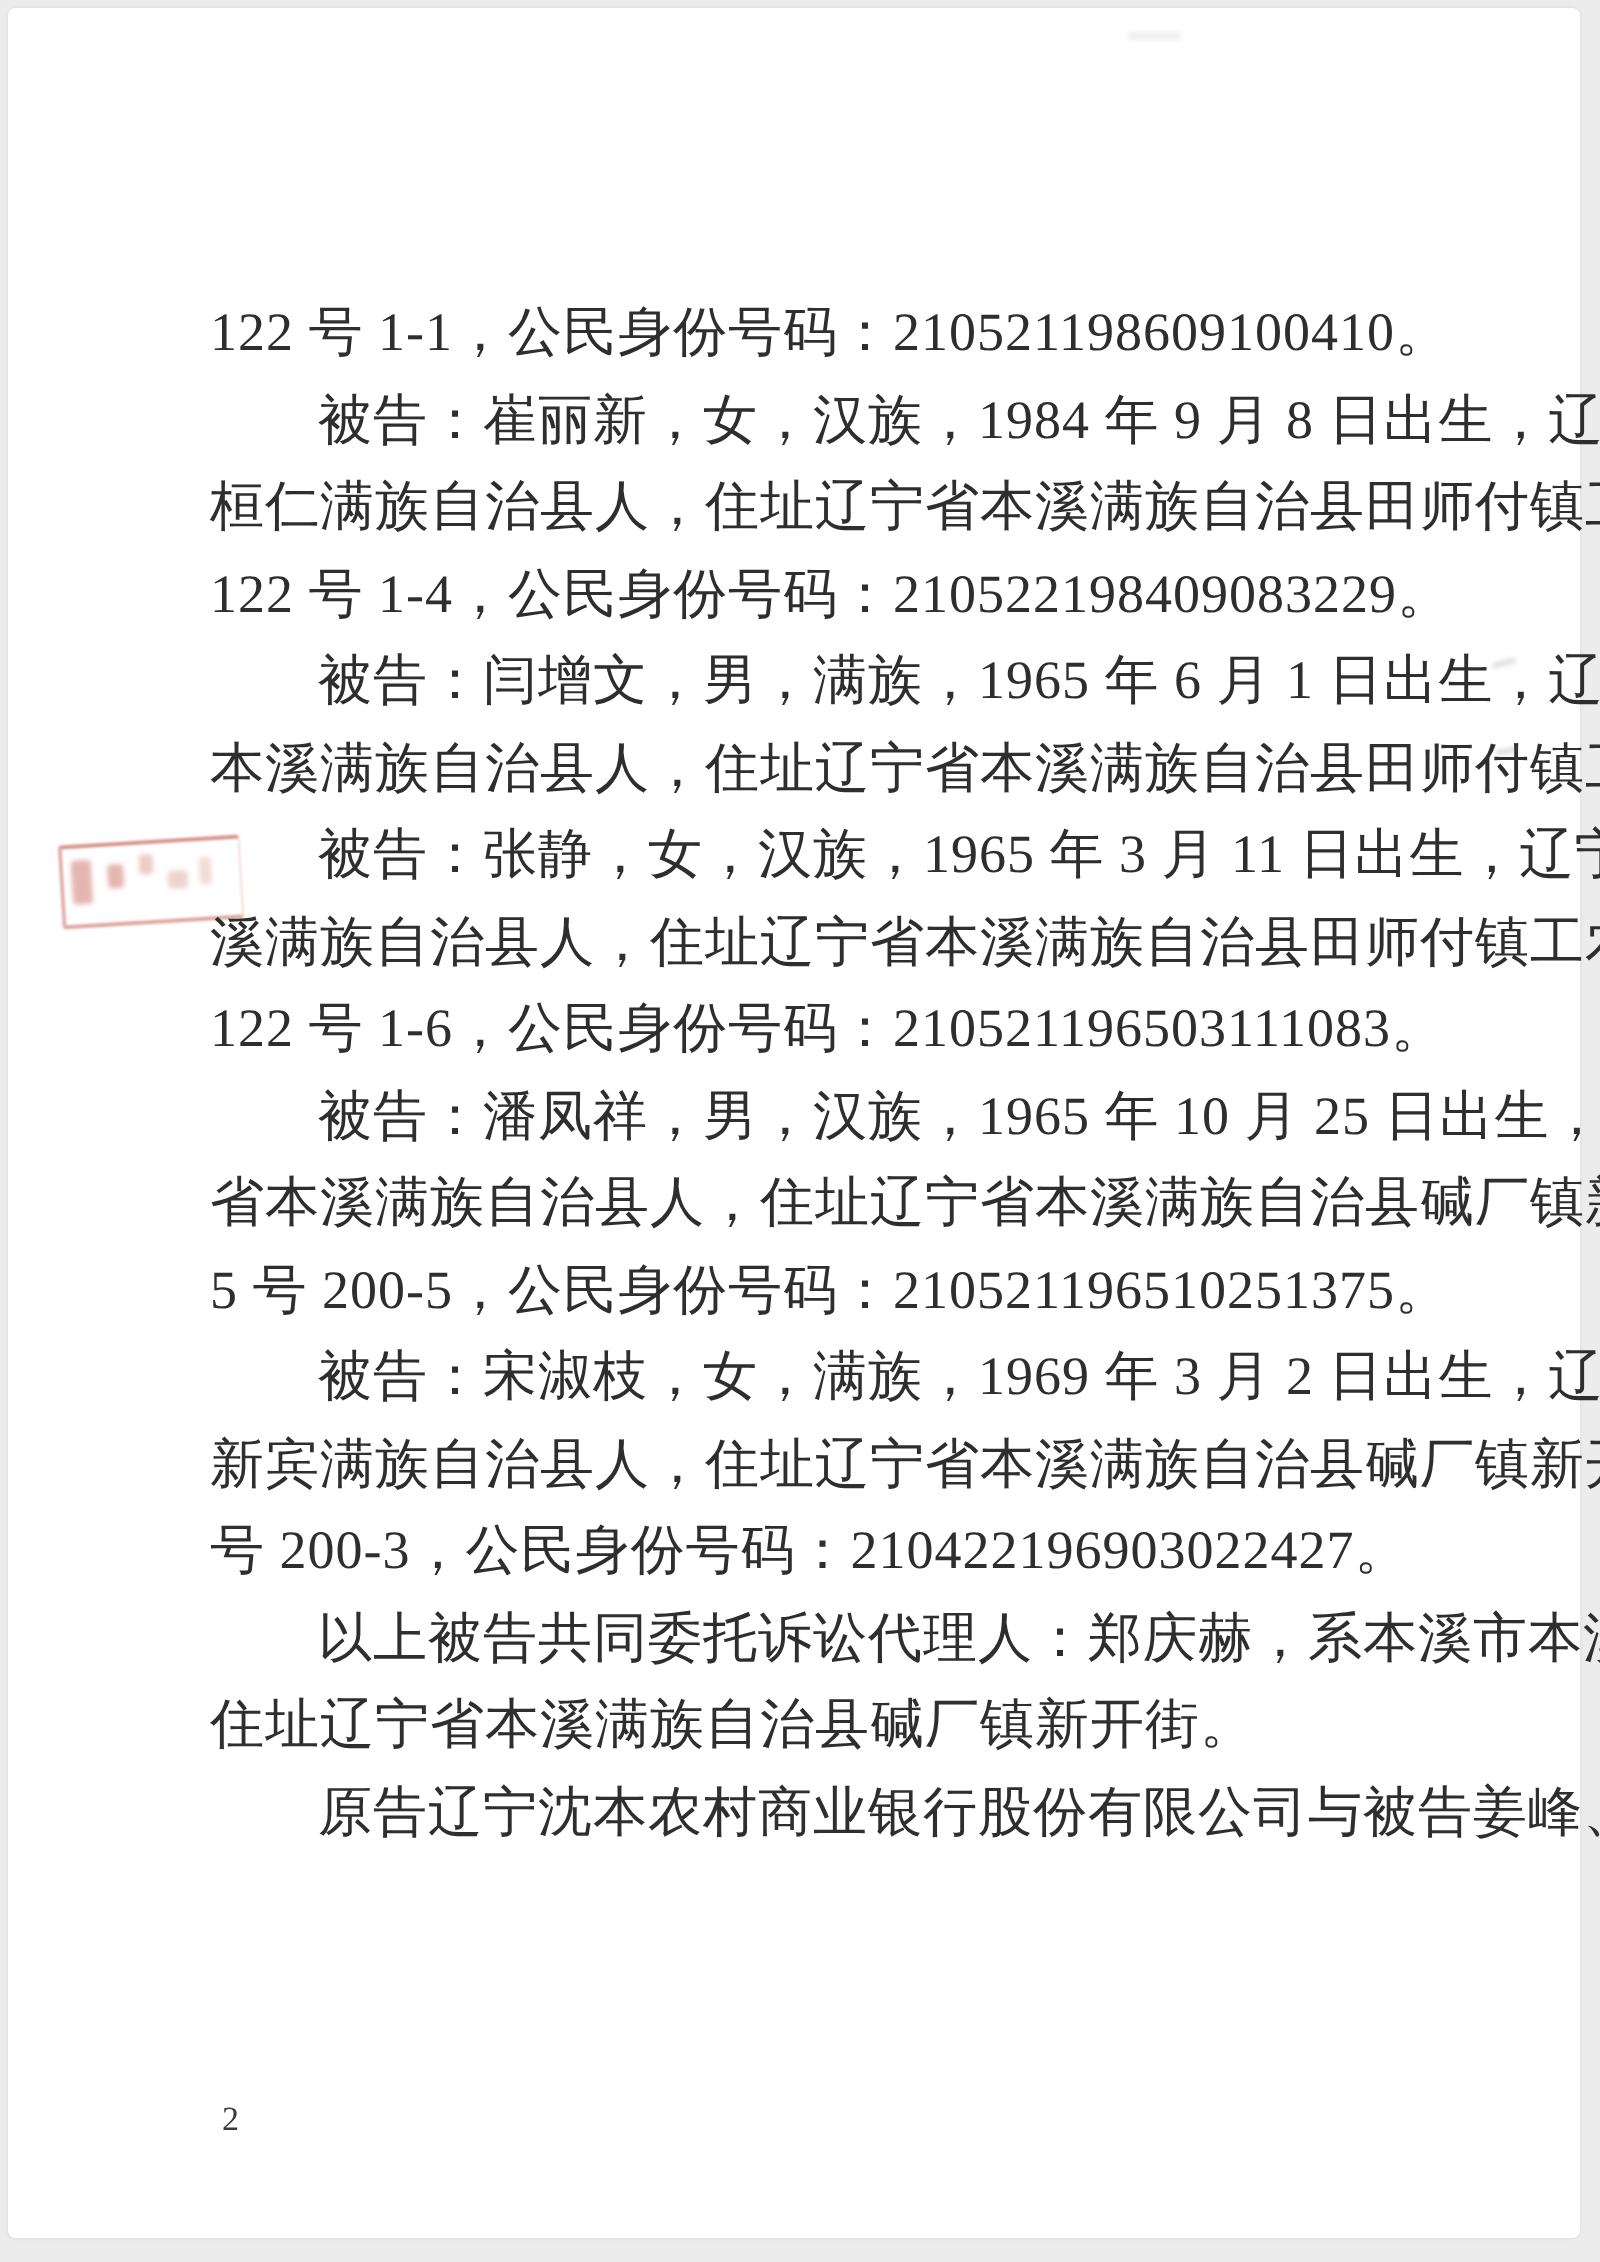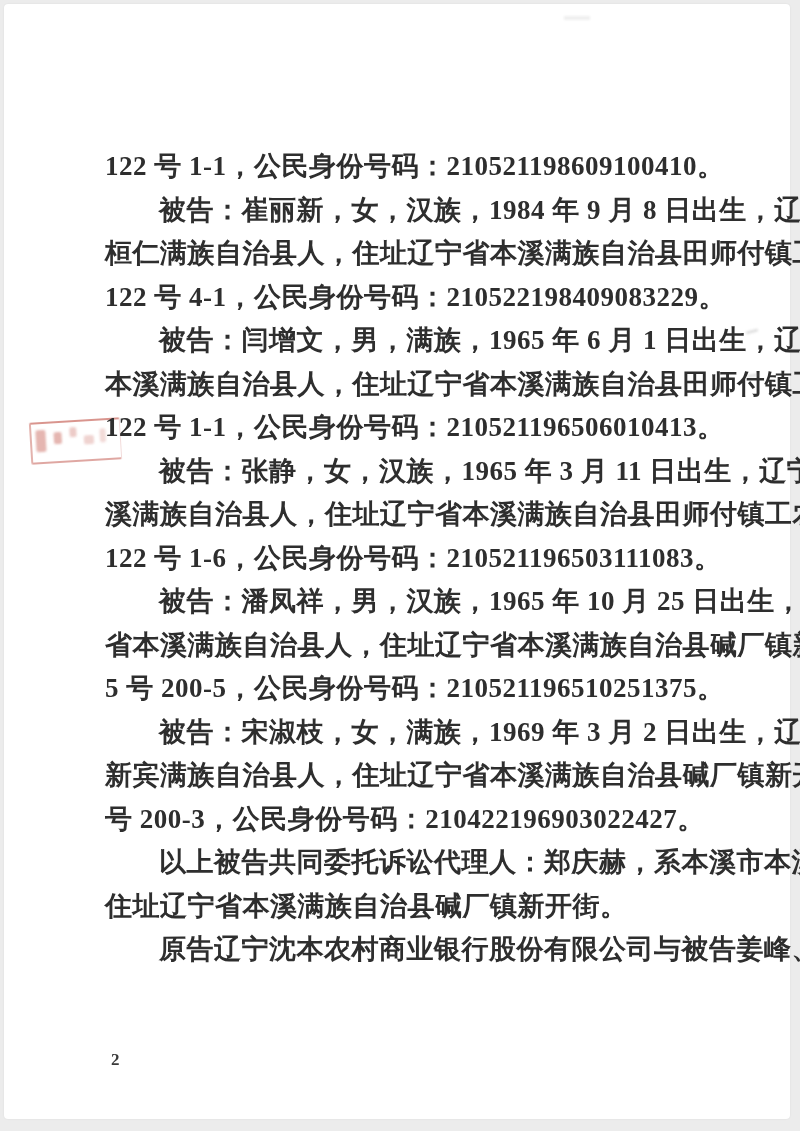--- a/index.html
+++ b/index.html
@@ -19,21 +19,20 @@
   }
   .page {
     position: absolute;
     left: 4px;
     top: 4px;
     width: 786px;
     height: 1115px;
     background: #ffffff;
     border-radius: 4px;
     box-shadow: 0 0 2px rgba(0,0,0,0.08);
-    font-weight: bold;
   }
   .content {
     position: absolute;
     left: 101px;
     top: 141px;
     width: 612px;
   }
   .line {
     height: 43.5px;
     line-height: 43.5px;
@@ -99,24 +98,23 @@
       <div class="blot b2"></div>
       <div class="blot b3"></div>
       <div class="blot b4"></div>
       <div class="blot b5"></div>
     </div>
 
     <div class="content">
       <div class="line">122 号 1-1，公民身份号码：210521198609100410。</div>
       <div class="line indent full">被告：崔丽新，女，汉族，1984 年 9 月 8 日出生，辽宁省</div>
       <div class="line full">桓仁满族自治县人，住址辽宁省本溪满族自治县田师付镇工农路</div>
-      <div class="line">122 号 4-1，公民身份号码：210522198409083229。</div>
+      <div class="line">122 号 1-4，公民身份号码：210522198409083229。</div>
       <div class="line indent full">被告：闫增文，男，满族，1965 年 6 月 1 日出生，辽宁省</div>
       <div class="line full">本溪满族自治县人，住址辽宁省本溪满族自治县田师付镇工农路</div>
-      <div class="line">122 号 1-1，公民身份号码：210521196506010413。</div>
       <div class="line indent full">被告：张静，女，汉族，1965 年 3 月 11 日出生，辽宁省本</div>
       <div class="line full">溪满族自治县人，住址辽宁省本溪满族自治县田师付镇工农路</div>
       <div class="line">122 号 1-6，公民身份号码：210521196503111083。</div>
       <div class="line indent full">被告：潘凤祥，男，汉族，1965 年 10 月 25 日出生，辽宁</div>
       <div class="line full">省本溪满族自治县人，住址辽宁省本溪满族自治县碱厂镇新开街</div>
       <div class="line">5 号 200-5，公民身份号码：210521196510251375。</div>
       <div class="line indent full">被告：宋淑枝，女，满族，1969 年 3 月 2 日出生，辽宁省</div>
       <div class="line full">新宾满族自治县人，住址辽宁省本溪满族自治县碱厂镇新开街 1</div>
       <div class="line">号 200-3，公民身份号码：210422196903022427。</div>
       <div class="line indent full">以上被告共同委托诉讼代理人：郑庆赫，系本溪市本溪满族</div>

